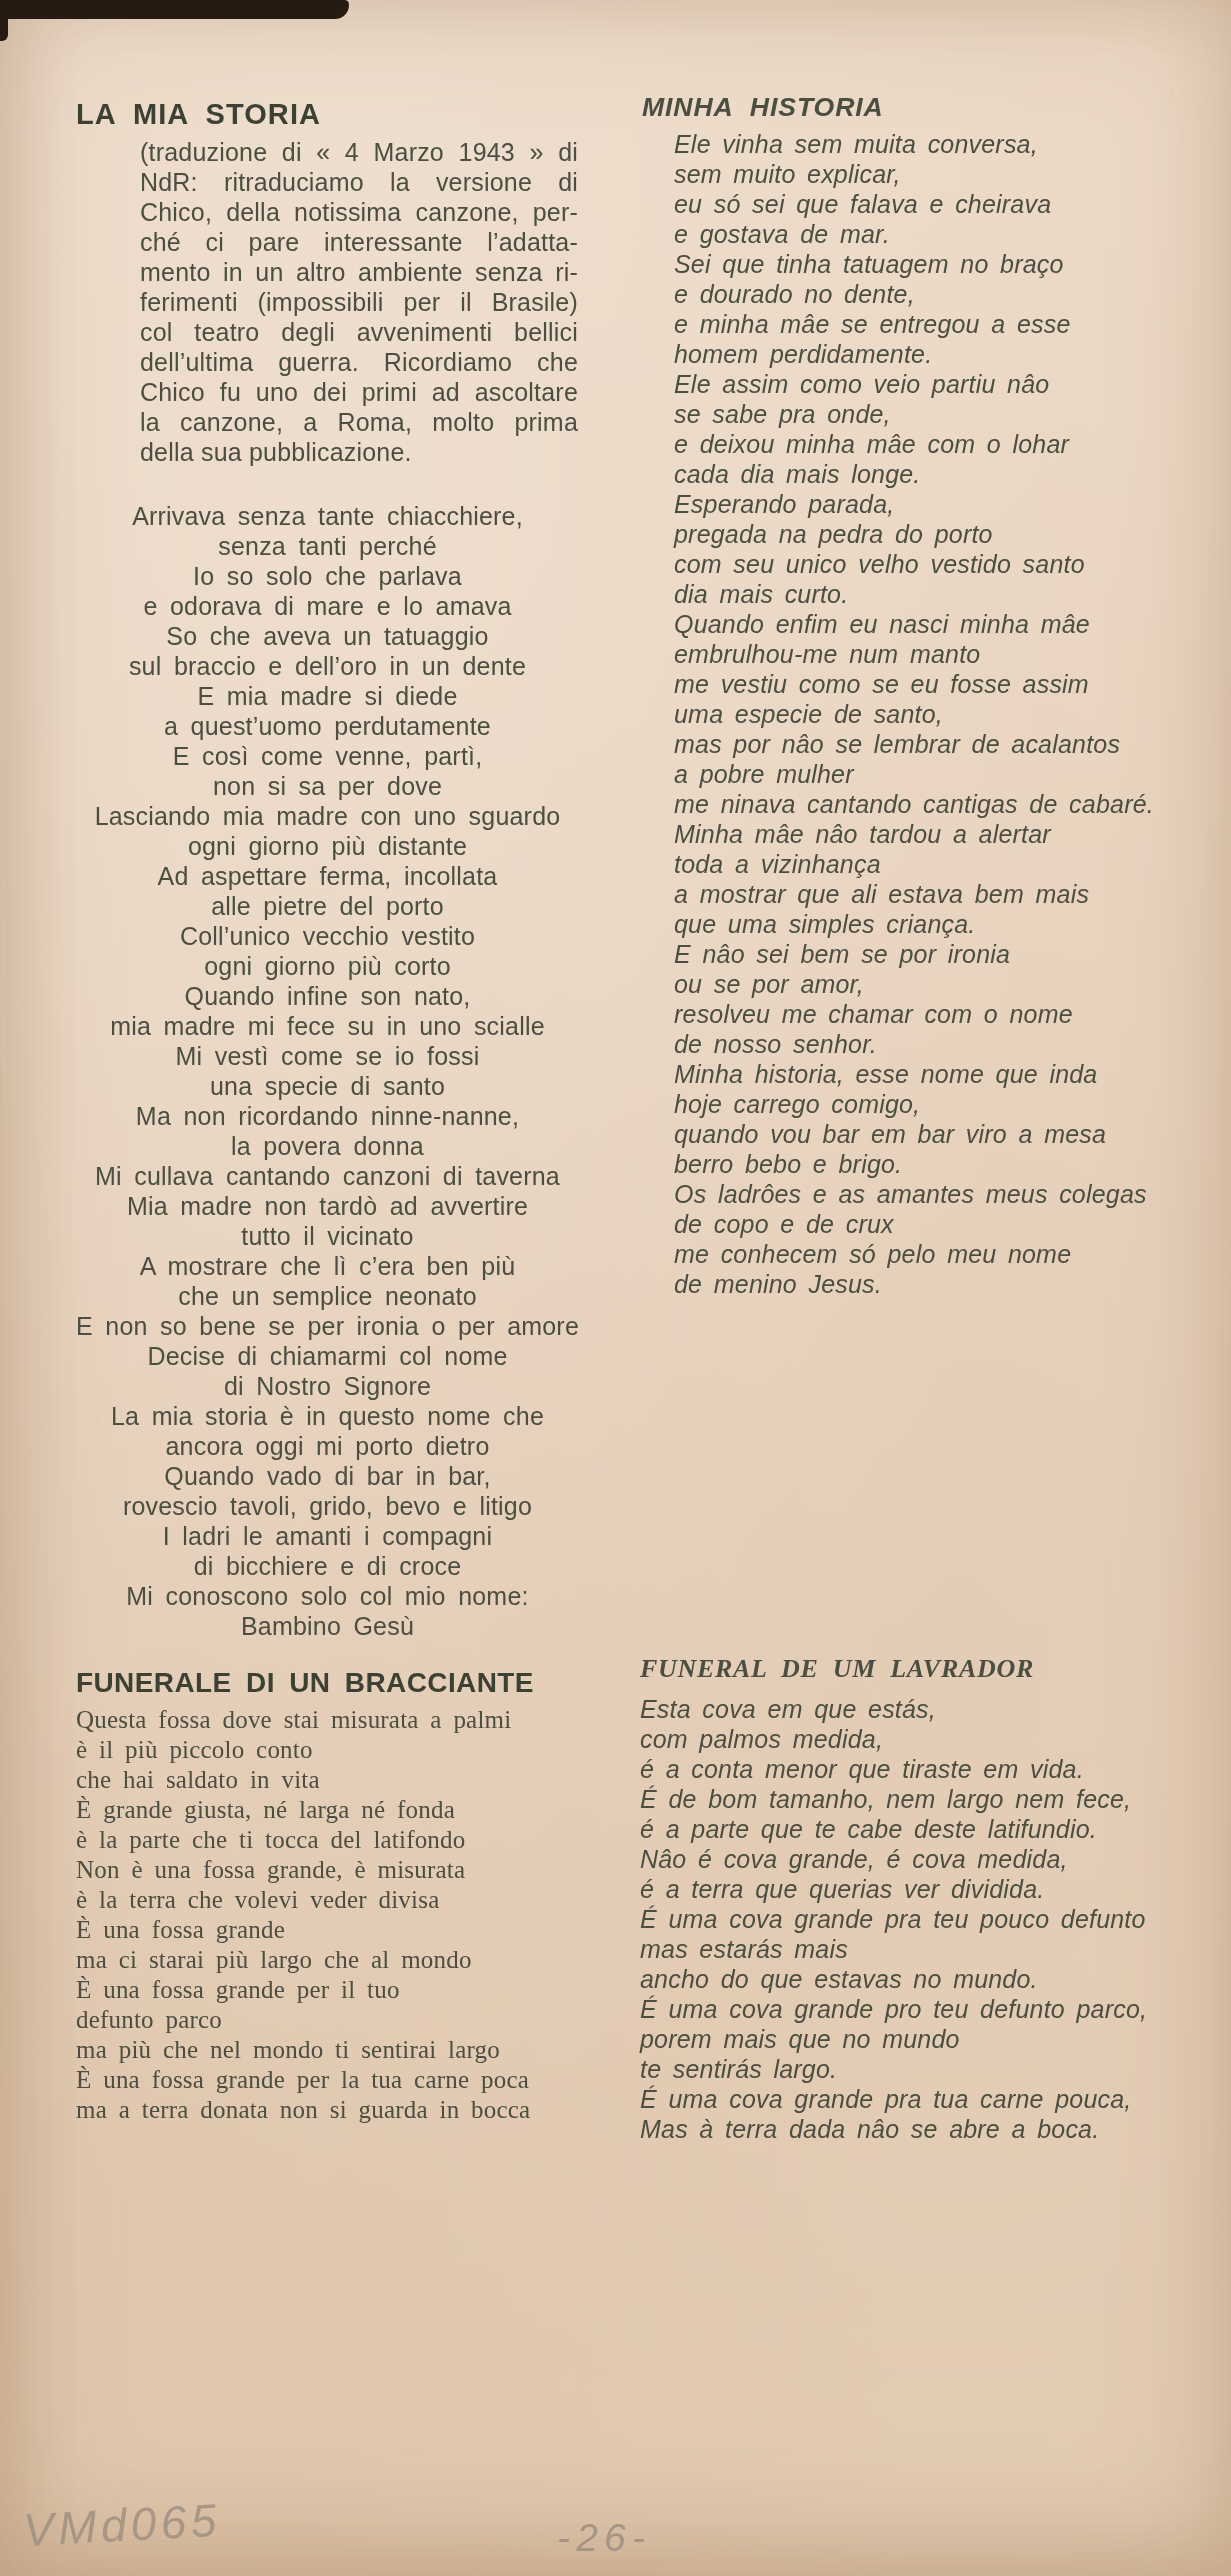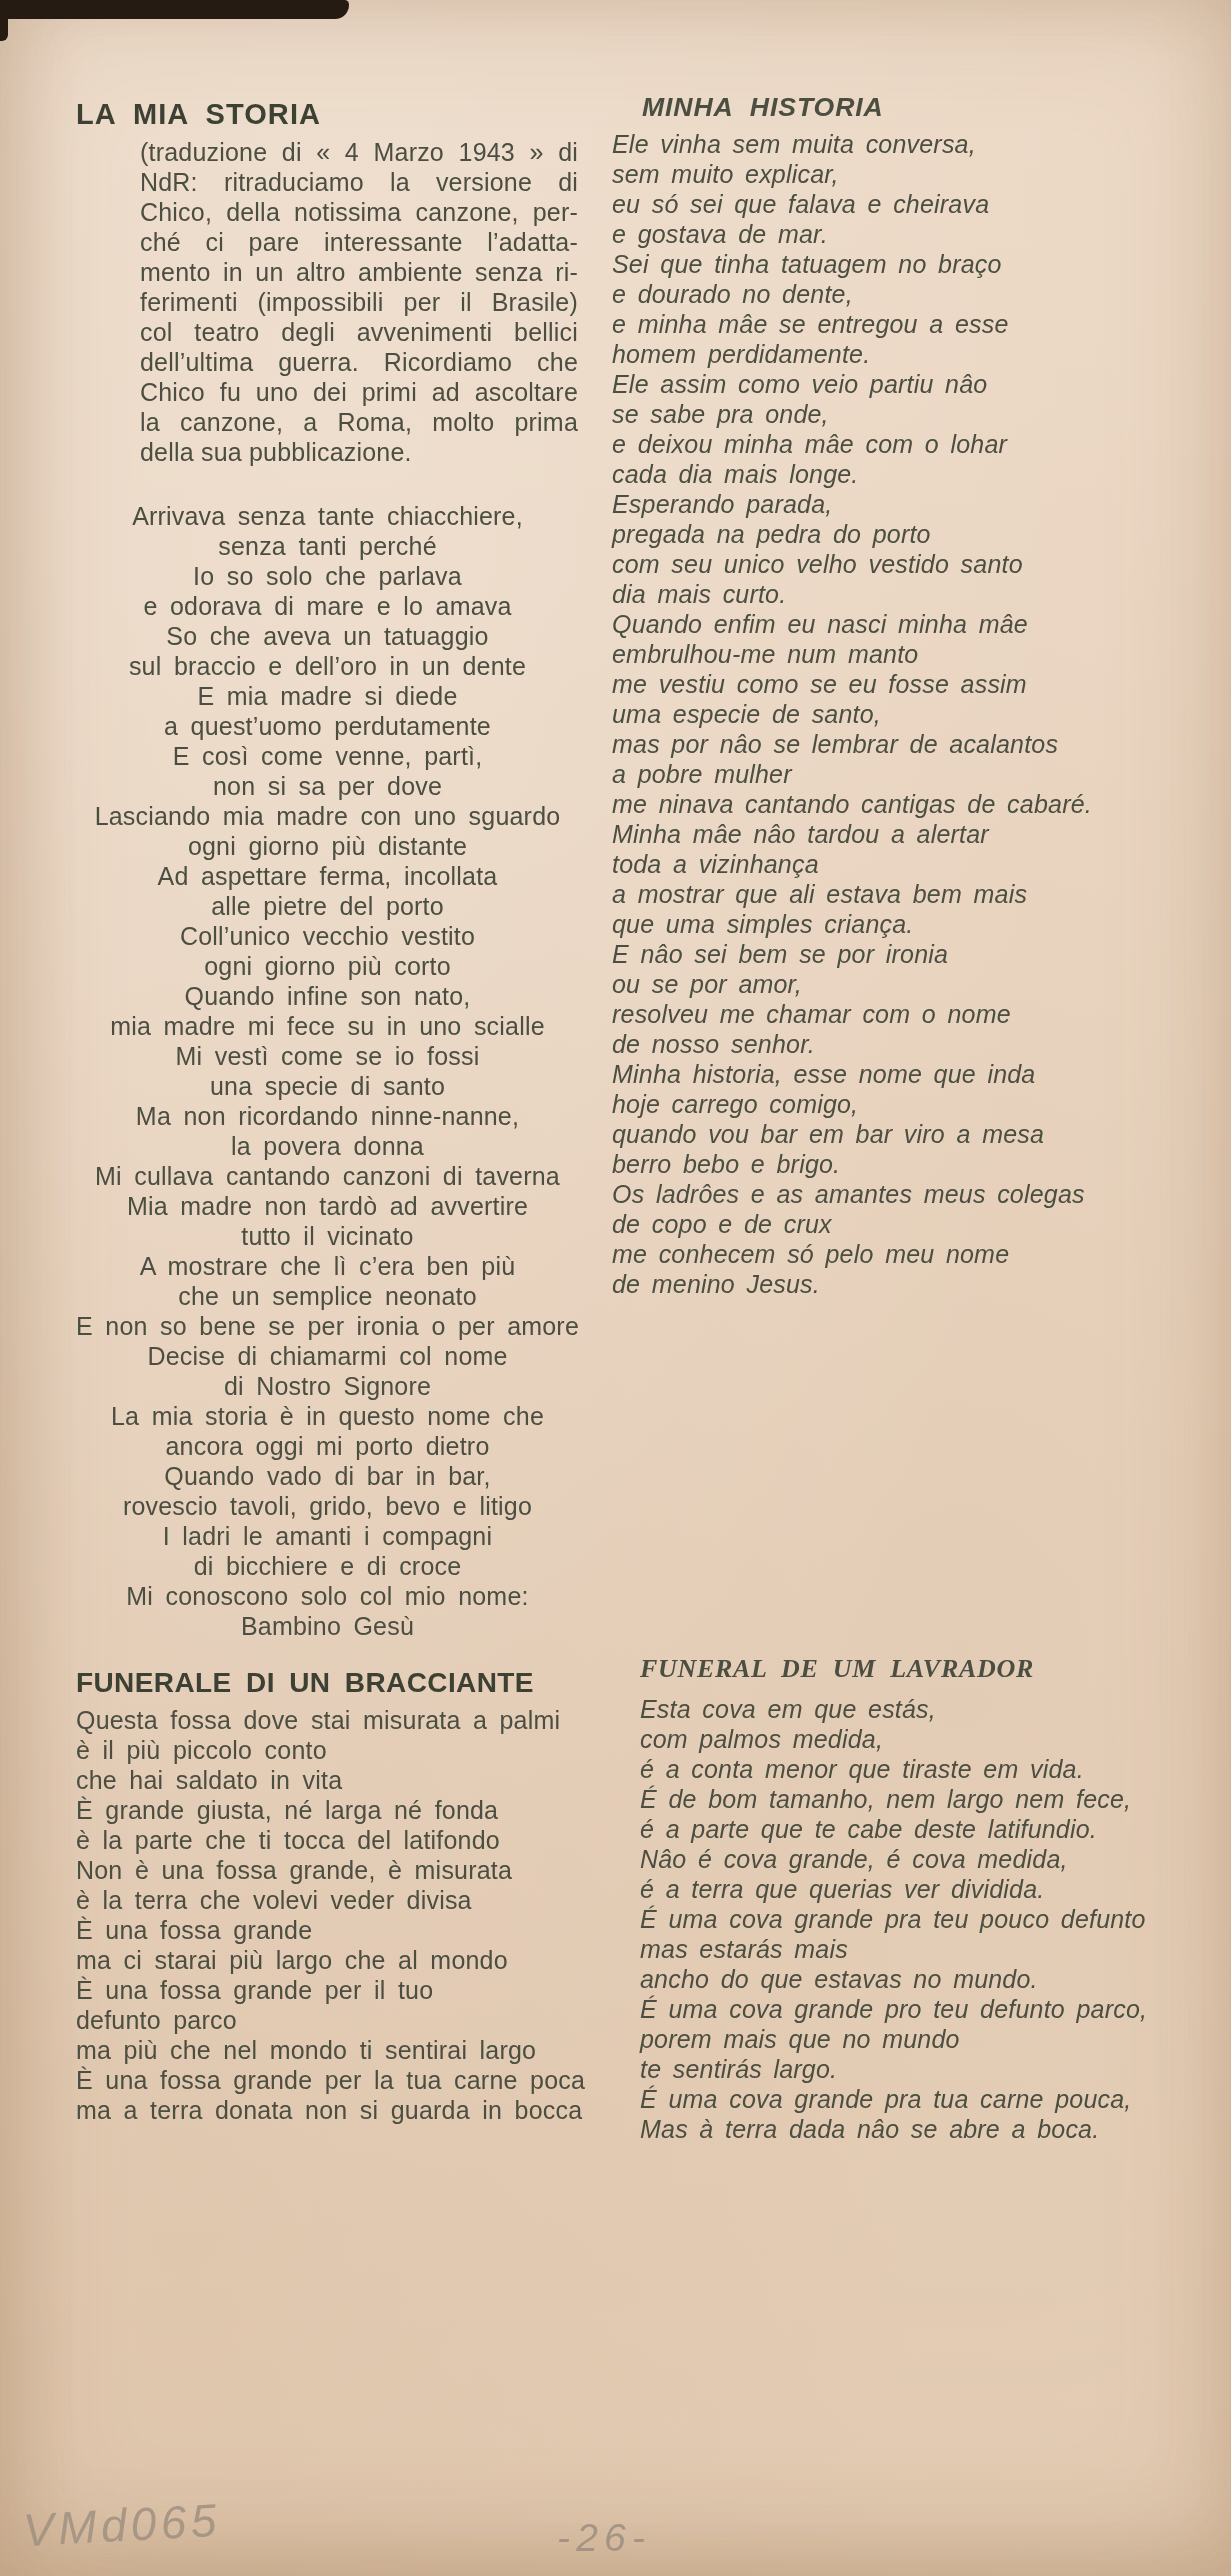--- a/index.html
+++ b/index.html
@@ -28,24 +28,24 @@
   .lyrics.pt{font-style:italic;line-height:30px;word-spacing:4.4px;}
 
   .intro{font-size:25px;line-height:30px;letter-spacing:0.2px;width:438px;}
   .intro .line{white-space:normal;}
   .intro .line.just{text-align:justify;text-align-last:justify;}
 
   #title-it{position:absolute;left:76px;top:98px;font-size:29px;letter-spacing:1.1px;word-spacing:8px;}
   #intro{position:absolute;left:140px;top:137px;}
   #lyr-it-1{position:absolute;left:76px;top:501px;text-align:center;}
   #h2-it{position:absolute;left:76px;top:1667px;font-size:28px;letter-spacing:0.4px;word-spacing:6.2px;}
-  #lyr-it-2{position:absolute;left:76px;top:1705px;}
+  #lyr-it-2{position:absolute;left:76px;top:1705px;font-family:Liberation Serif, serif;}
 
   #title-pt{position:absolute;left:642px;top:92px;font-size:26.6px;font-style:italic;font-weight:bold;letter-spacing:0.9px;word-spacing:8.9px;color:var(--ink,#4b4e40);}
-  #lyr-pt-1{position:absolute;left:612px;top:129px;font-style:italic;}
+  #lyr-pt-1{position:absolute;left:674px;top:129px;font-style:italic;}
   #h2-pt{position:absolute;left:640px;top:1654px;font-size:26px;font-style:italic;font-weight:bold;letter-spacing:0.7px;word-spacing:7px;color:var(--ink,#4b4e40);font-family:Liberation Serif, serif;}
   #lyr-pt-2{position:absolute;left:640px;top:1694px;}
 
   .handwriting{font-style:italic;color:var(--pencil,#a09181);}
   .code{position:absolute;left:23px;top:2498px;font-size:46px;letter-spacing:4.4px;transform:rotate(-3deg);opacity:.85;}
   .pageno{position:absolute;left:557px;top:2516px;font-size:39px;letter-spacing:6.2px;opacity:.9;}
 </style>
 </head>
 <body>
 

